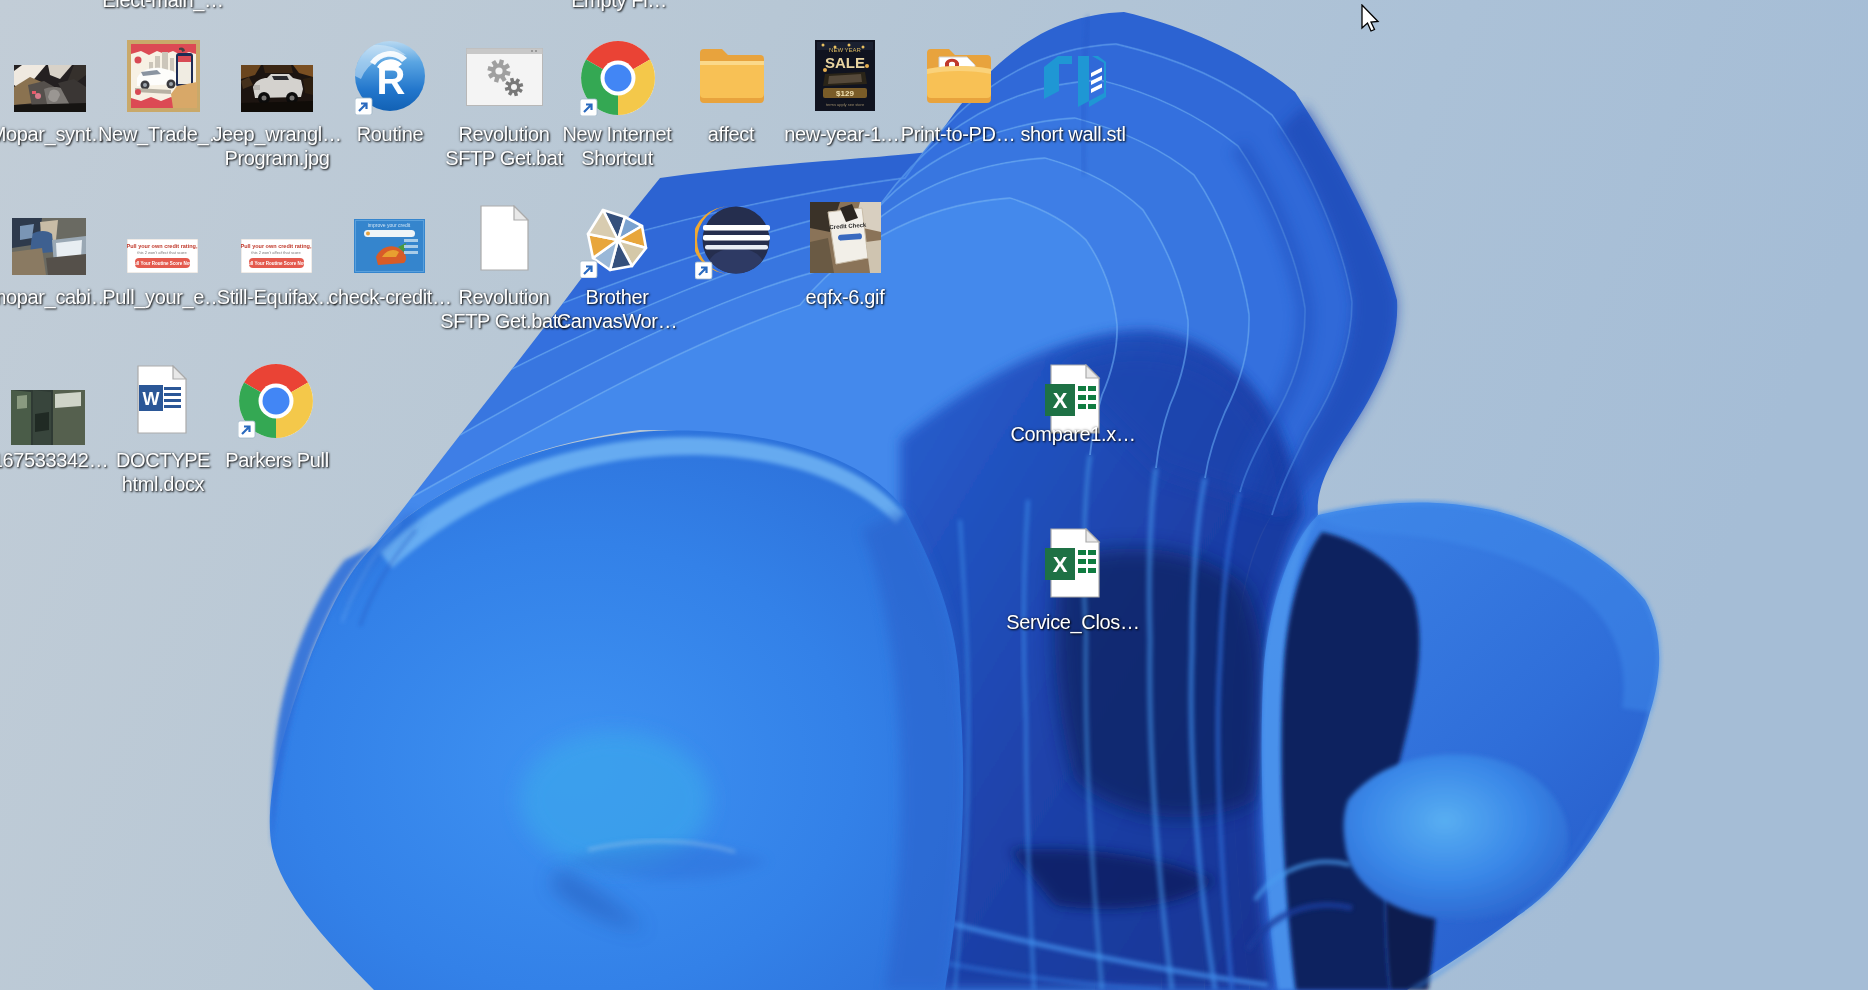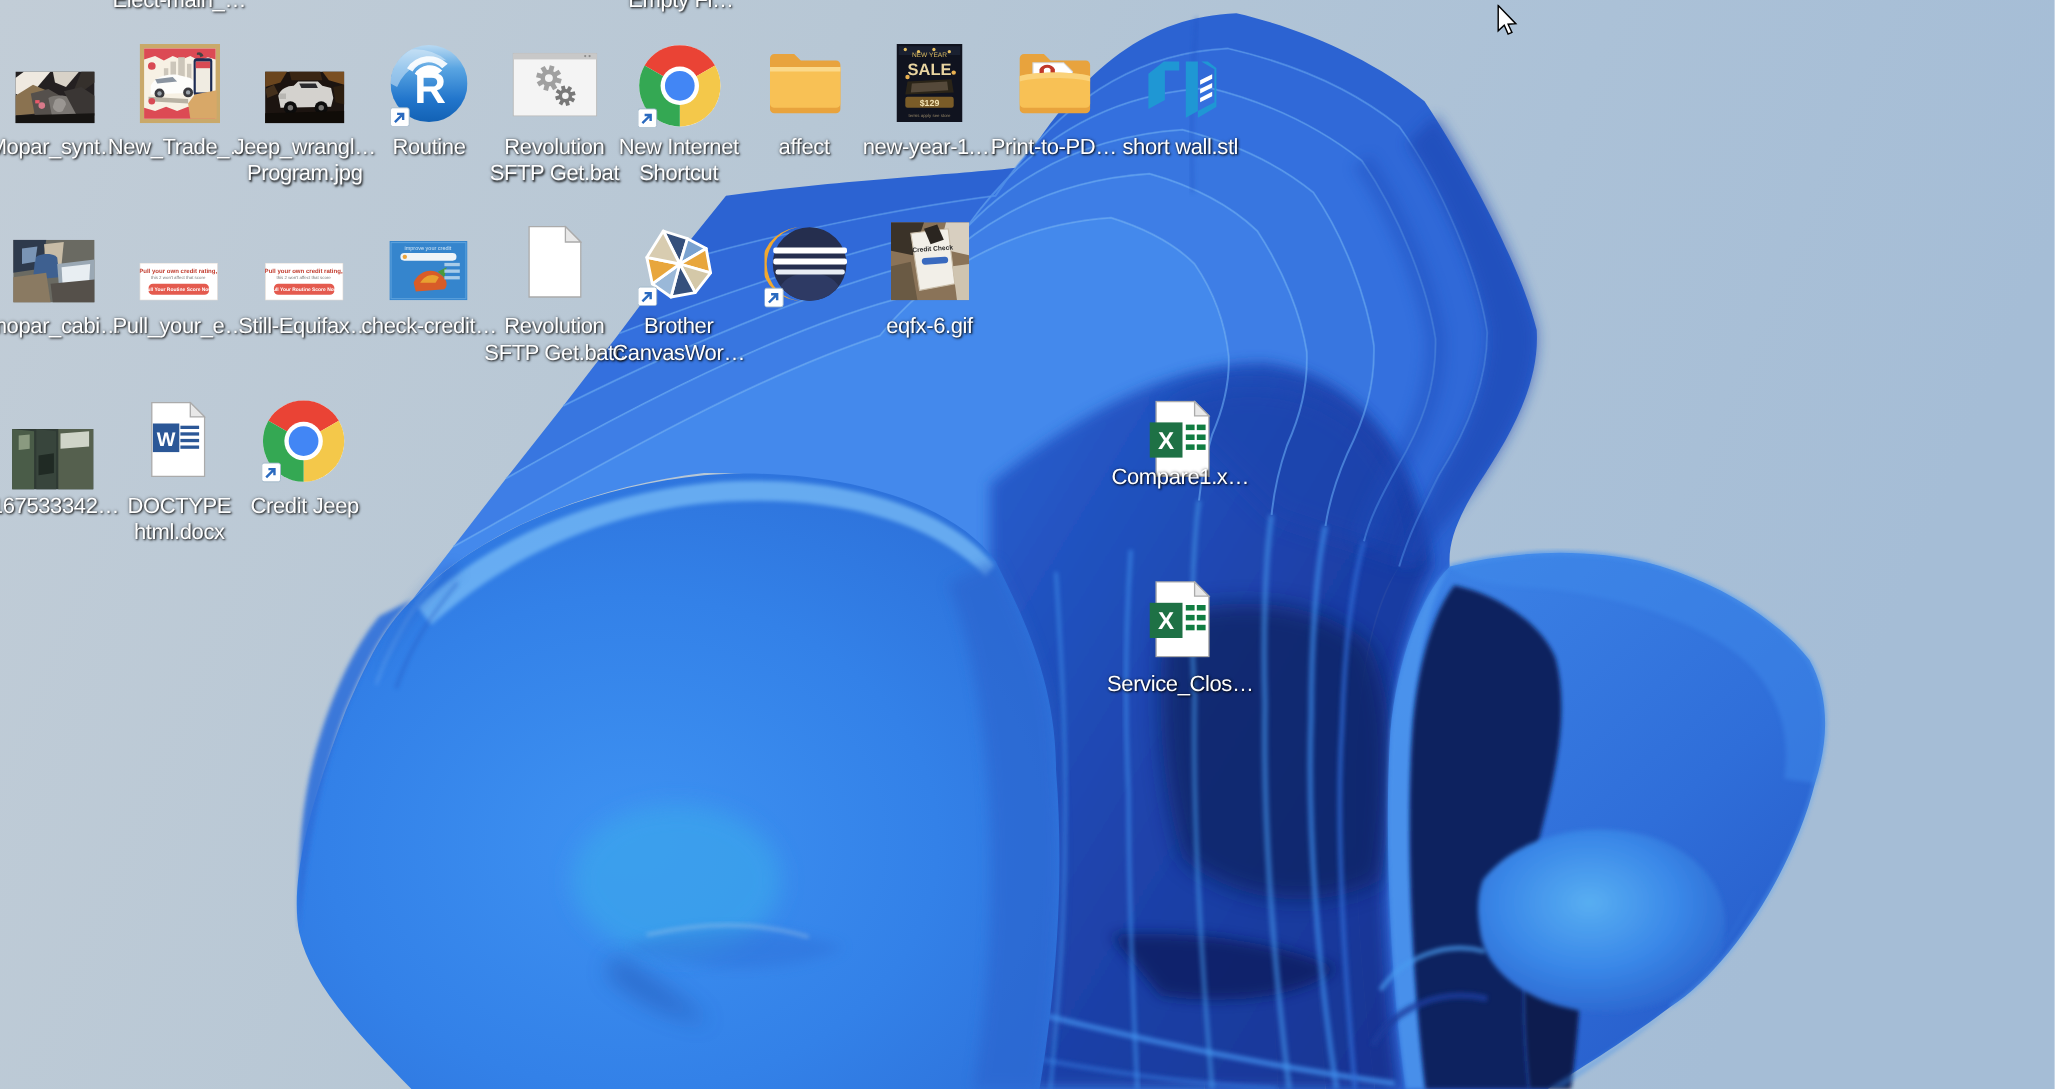--- a/index.html
+++ b/index.html
@@ -488,21 +488,21 @@
  <path d="M6,19.5 A37,37 0 0 1 70,19.5 L38,38 Z" fill="#ea4335"></path>
  <path d="M70,19.5 A37,37 0 0 1 38,75 L38,38 Z" fill="#f4c84a"></path>
  <path d="M38,75 A37,37 0 0 1 6,19.5 L38,38 Z" fill="#34a853"></path>
  <circle cx="38" cy="38" r="17.5" fill="#fff"></circle>
  <circle cx="38" cy="38" r="13.5" fill="#4286f5"></circle>
  <g transform="translate(0,58)">
   <rect x="0" y="0" width="17" height="17" rx="2" fill="#fff" stroke="#9fb6c8" stroke-width="0.8"></rect>
   <path d="M4,13 L11,6 M6,5.5 L11.5,5.5 L11.5,11" stroke="#2a6abf" stroke-width="2.2" fill="none"></path>
  </g>
 </svg>
-<div class="lbl" style="left:197px;top:448px">Credit Jeep</div>
+<div class="lbl" style="left:197px;top:448px">Parkers Pull</div>
 
 <svg class="ic" style="left:1045px;top:364px" width="56" height="70" viewBox="0 0 56 70">
  <path d="M6,1 L41,1 L54,14 L54,69 L6,69 Z" fill="#fff" stroke="#ababab" stroke-width="1.2"></path>
  <path d="M41,1 L41,14 L54,14 Z" fill="#e8e8e8" stroke="#ababab" stroke-width="1.2"></path>
  <g fill="#107c41">
   <rect x="33" y="22" width="8" height="5"></rect>
         <rect x="43" y="22" width="8" height="5"></rect>
   <rect x="33" y="31" width="8" height="5"></rect>
         <rect x="43" y="31" width="8" height="5"></rect>
   <rect x="33" y="40" width="8" height="5"></rect>

